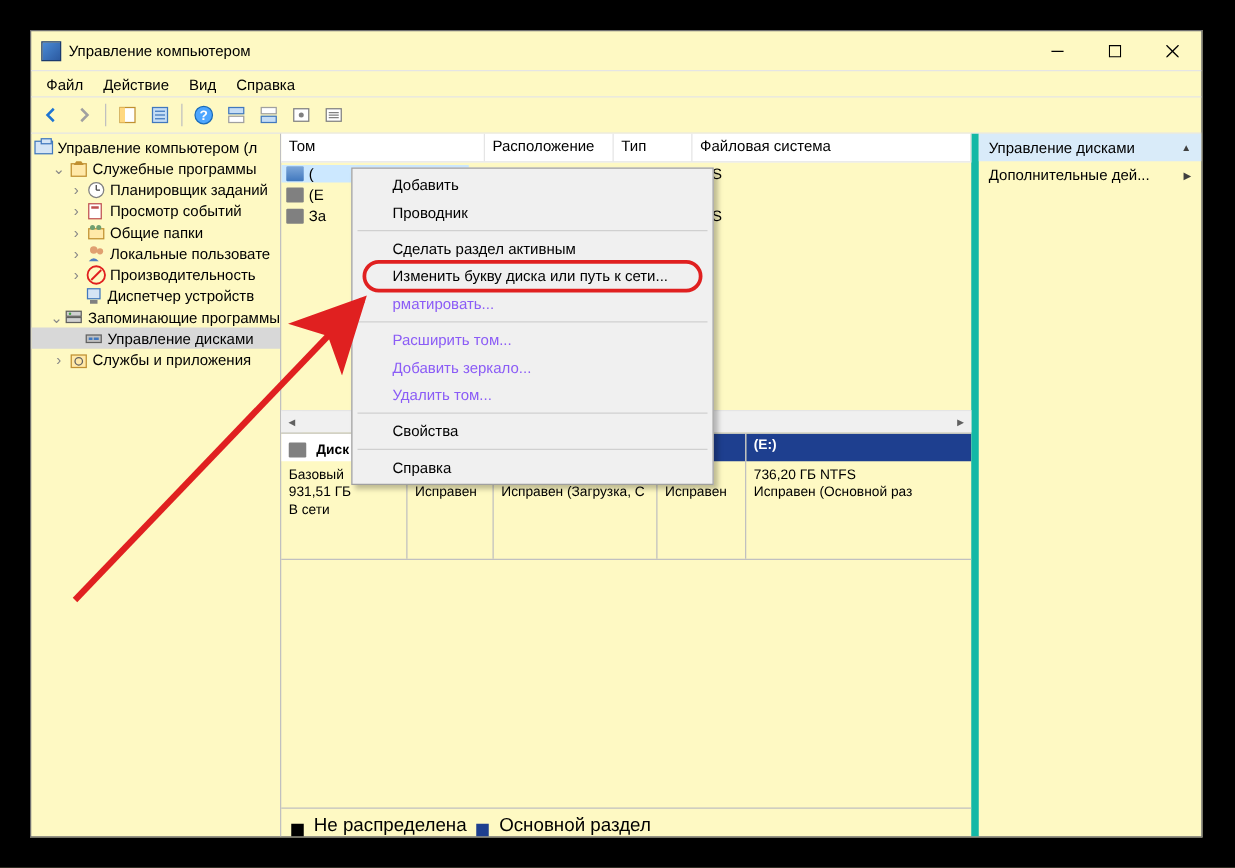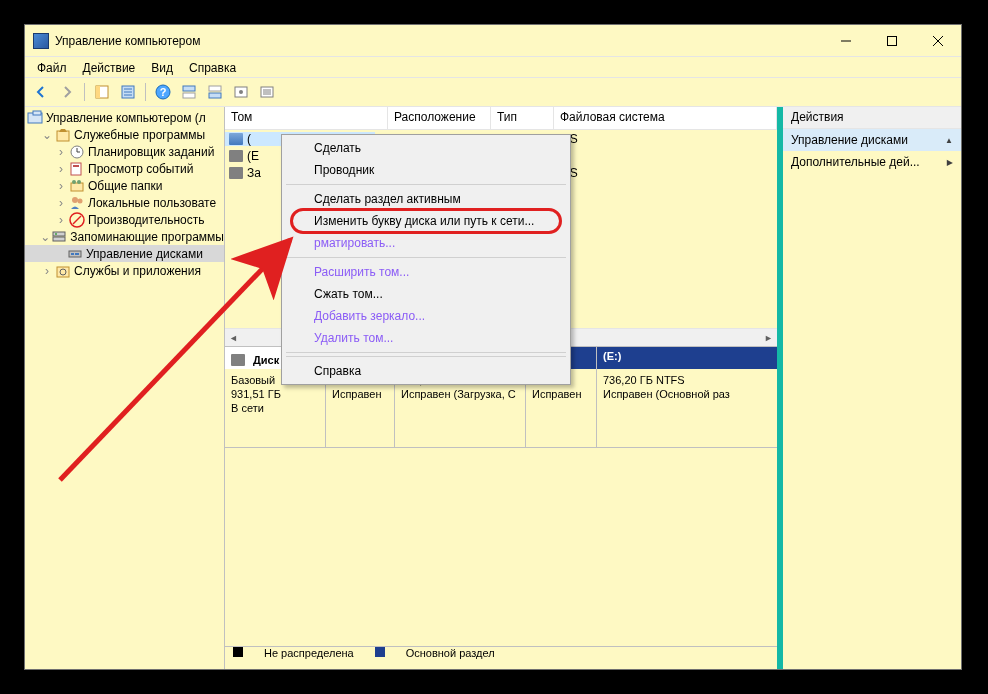--- a/index.html
+++ b/index.html
@@ -42,21 +42,21 @@
 .diskpane{height:100px;border-top:1px solid #c0c0c0;display:flex}
 .diskcol{overflow:hidden}
 .dhead{height:22px;background:#1e3f8f;color:#fff;font-weight:bold;padding:3px 6px;box-sizing:border-box;font-size:11px}
 .dbody{padding:4px 6px;font-size:11px;line-height:14px;height:calc(100% - 22px);box-sizing:border-box;overflow:hidden;white-space:nowrap}
 .dinfo{width:100px;border-right:1px solid #c0c0c0}
 .dinfo .dhead{background:#fff;color:#000;display:flex;align-items:center;gap:4px;padding-top:6px}
 .dvol{border-right:1px solid #c0c0c0}
 .dvol:last-child{border-right:none}
 
 .diskspace{flex:1;border-top:1px solid #c0c0c0}
-.legend{height:22px;border-top:1px solid #c0c0c0;display:flex;align-items:flex-start;padding:0 8px;gap:21px;font-size:11px}
+.legend{height:22px;border-top:1px solid #c0c0c0;display:flex;align-items:flex-end;padding:0 8px;gap:8px;font-size:15px}
 .lsq{width:10px;height:10px;display:inline-block}
 
 .actions{width:178px;display:flex;flex-direction:column}
 .ahdr{height:22px;background:#f0f0f0;padding:3px 8px;border-bottom:1px solid #e5e5e5;font-weight:normal;box-sizing:border-box}
 .arow{padding:4px 8px;display:flex;align-items:center;justify-content:space-between}
 .arow.sel{background:#d9ebf9}
 .arow .tri{font-size:8px;color:#404040}
 
 .ctxmenu{position:absolute;left:281px;top:134px;width:290px;background:#f0f0f0;border:1px solid #a0a0a0;box-shadow:3px 3px 4px rgba(0,0,0,0.25);padding:2px;box-sizing:border-box;z-index:10}
 .ctxmenu .mi{height:22px;display:flex;align-items:center;padding:0 30px 0 30px;font-size:12px;white-space:nowrap}
@@ -235,20 +235,29 @@
         <div class="tr pad2">
               <span class="exp">›</span>
               <span class="ic">
                 <svg width="16" height="16">
                   <circle cx="8" cy="8" r="7" fill="none" stroke="#e02020" stroke-width="1.5"></circle>
                   <line x1="4" y1="12" x2="12" y2="4" stroke="#e02020" stroke-width="1.5"></line>
                 </svg>
               </span>
               <span class="lbl">Производительность</span>
             </div>
+        <div class="tr pad3">
+              <span class="ic">
+                <svg width="16" height="16">
+                  <rect x="3" y="2" width="10" height="8" fill="#d5e5f5" stroke="#4178be"></rect>
+                  <rect x="5" y="11" width="6" height="3" fill="#808080"></rect>
+                </svg>
+              </span>
+              <span class="lbl">Диспетчер устройств</span>
+            </div>
         <div class="tr pad1">
               <span class="exp">⌄</span>
               <span class="ic">
                 <svg width="16" height="16">
                   <rect x="2" y="3" width="12" height="4" fill="#d0d0d0" stroke="#606060"></rect>
                   <rect x="2" y="8" width="12" height="4" fill="#d0d0d0" stroke="#606060"></rect>
                   <circle cx="5" cy="5" r="1" fill="#40a040"></circle>
                 </svg>
               </span>
               <span class="lbl">Запоминающие программы</span>
@@ -360,47 +369,46 @@
 
       <div class="legend">
         <span class="lsq" style="background:#000"></span>
         <span>Не распределена</span>
         <span class="lsq" style="background:#1e3f8f"></span>
         <span>Основной раздел</span>
       </div>
     </div>
 
     <div class="actions">
-      <div class="ahdr">Действия</div>
       <div class="arow sel">
         <span>Управление дисками</span>
         <span class="tri">▲</span>
       </div>
       <div class="arow">
         <span>Дополнительные дей...</span>
         <span class="tri">▶</span>
       </div>
     </div>
 
   </div>
 </div>
 
 <div class="ctxmenu">
-  <div class="mi">Сделать</div>
+  <div class="mi">Добавить</div>
   <div class="mi">Проводник</div>
   <div class="msep"></div>
   <div class="mi">Сделать раздел активным</div>
   <div class="mi hl">Изменить букву диска или путь к сети...</div>
   <div class="mi dis">рматировать...</div>
   <div class="msep"></div>
   <div class="mi dis">Расширить том...</div>
-  <div class="mi">Сжать том...</div>
   <div class="mi dis">Добавить зеркало...</div>
   <div class="mi dis">Удалить том...</div>
   <div class="msep"></div>
+  <div class="mi">Свойства</div>
   <div class="msep"></div>
   <div class="mi">Справка</div>
 </div>
 
 <svg class="arrow" style="left:50px;top:230px" width="260" height="260">
   <defs>
         <marker id="ah" markerWidth="14" markerHeight="14" refX="11" refY="6" orient="auto">
           <path d="M0 0 L12 6 L0 12 L3 6 Z" fill="#e02020"></path>
         </marker>
       </defs>

